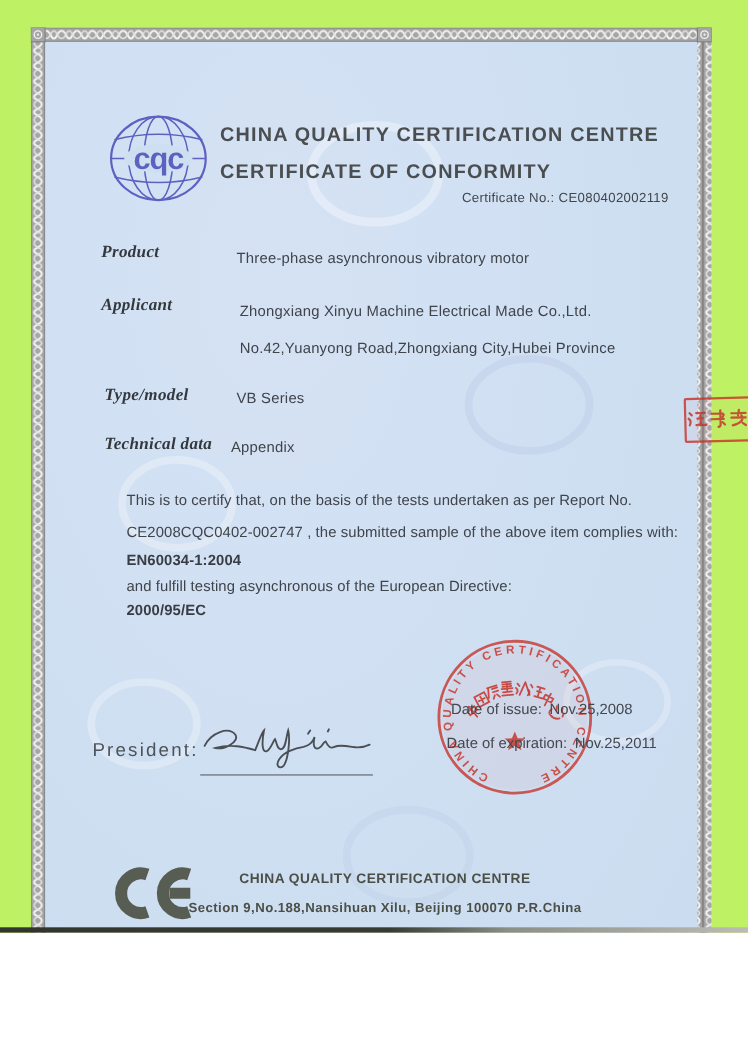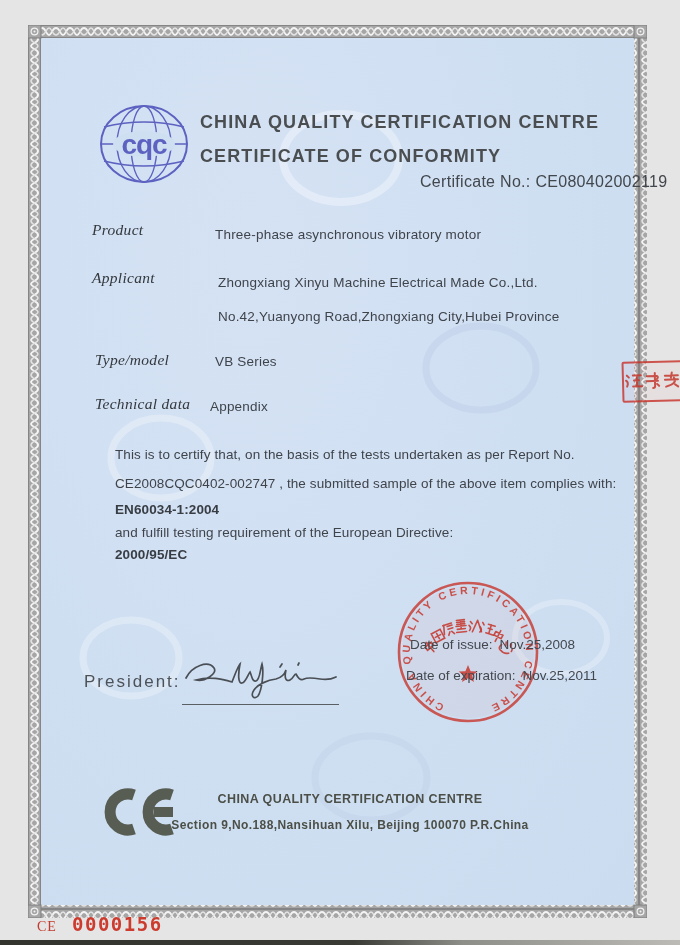--- a/index.html
+++ b/index.html
@@ -1,36 +1,36 @@
 <!DOCTYPE html>
 <html><head>
 <meta charset="utf-8">
 <style>
   * { margin:0; padding:0; box-sizing:border-box; }
   html,body { width:680px; height:945px; }
   body { font-family:"Liberation Sans", sans-serif; }
   .page {
-    position:relative; width:680px; height:945px;
-    background:#e5e5e5; overflow:hidden;
+    position:relative; width:680px; height:848px;
+    background:#bef264; overflow:hidden;
   }
   
   .cert-body {
     position:absolute; left:41px; top:38px; width:593px; height:867px;
     background:radial-gradient(ellipse at 35% 25%, #d5e2f4 0%, #cfdff2 55%, #cbdcf0 100%);
   }
   .frame-svg { position:absolute; left:28px; top:25px; }
   .wm-svg { position:absolute; left:41px; top:38px; pointer-events:none; }
 
   .abs { position:absolute; }
   .title {
     font-size:18px; font-weight:bold; letter-spacing:1.1px; color:#4a4e51;
   }
-  .certno { font-size:16px; color:#42474d; letter-spacing:.3px; }
+  .certno { font-size:12px; color:#42474d; letter-spacing:.3px; }
   .field-label {
-    font-family:"Liberation Serif", serif; font-style:italic; font-weight:normal;
+    font-family:"Liberation Serif", serif; font-style:italic; font-weight:bold;
     font-size:15.5px; color:#33383d; letter-spacing:.3px;
   }
   .field-value { font-size:13.5px; color:#3f444b; letter-spacing:.2px; }
   .stmt { font-size:13.5px; color:#3f444b; letter-spacing:.1px;margin-left:24px; }
   .stmt-strong { font-weight:bold; color:#383d44; }
   .stmt-center { width:470px; text-align:left; }
   .date-line { font-size:13.5px; color:#43484f; z-index:5; }
   .date-line .val { margin-left:7px; }
   .president {
     font-size:17px; letter-spacing:2px; color:#4d5258;
@@ -149,21 +149,21 @@
 
   <div class="abs field-label" style="left:95px;top:351px">Type/model</div>
   <div class="abs field-value" style="left:215px;top:354px">VB Series</div>
 
   <div class="abs field-label" style="left:95px;top:395px">Technical data</div>
   <div class="abs field-value" style="left:210px;top:399px">Appendix</div>
 
   <div class="abs stmt" style="left:91px;top:447px">This is to certify that, on the basis of the tests undertaken as per Report No.</div>
   <div class="abs stmt" style="left:91px;top:476px">CE2008CQC0402-002747 , the submitted sample of the above item complies with:</div>
   <div class="abs stmt stmt-strong stmt-center" style="left:91px;top:502px">EN60034-1:2004</div>
-  <div class="abs stmt" style="left:91px;top:525px">and fulfill testing requirement of the European Directive:</div>
+  <div class="abs stmt" style="left:91px;top:525px">and fulfill testing asynchronous of the European Directive:</div>
   <div class="abs stmt stmt-strong stmt-center" style="left:91px;top:547px">2000/95/EC</div>
 
   <svg class="stamp-svg" width="142" height="142" viewBox="0 0 142 142">
     <defs>
       <path id="ringPath" d="M 71,129 A 58,58 0 1 1 71.02,129"></path>
     </defs>
     <circle cx="71" cy="71" r="66" fill="rgba(222,96,88,0.06)"></circle>
     <circle cx="71" cy="71" r="69" fill="none" stroke="rgba(200,64,56,0.85)" stroke-width="2.6"></circle>
     <text font-family="Liberation Sans, sans-serif" font-size="10.5" font-weight="bold" fill="rgba(200,64,56,0.9)" letter-spacing="2">
       <textPath href="#ringPath" startOffset="24" textLength="318">CHINA   QUALITY   CERTIFICATION   CENTRE</textPath>

